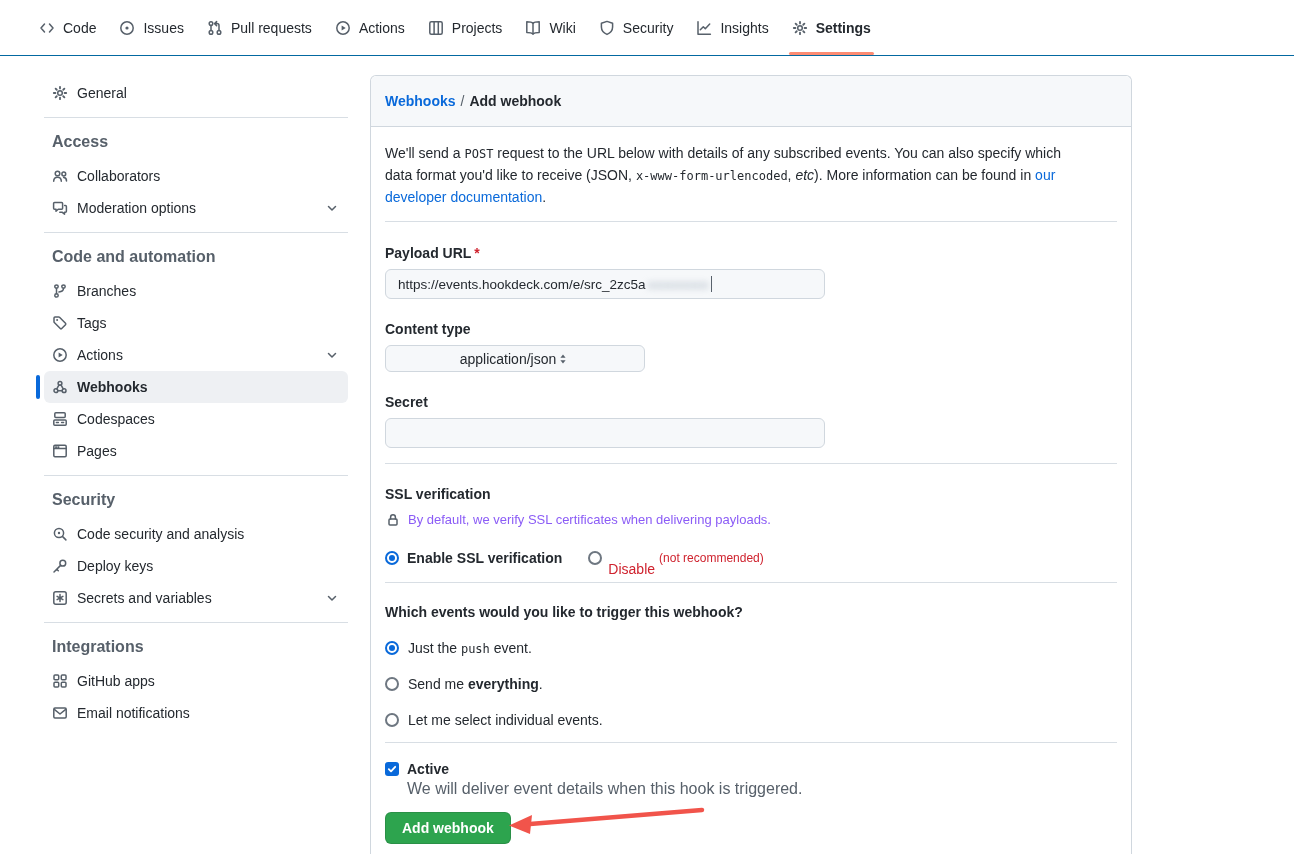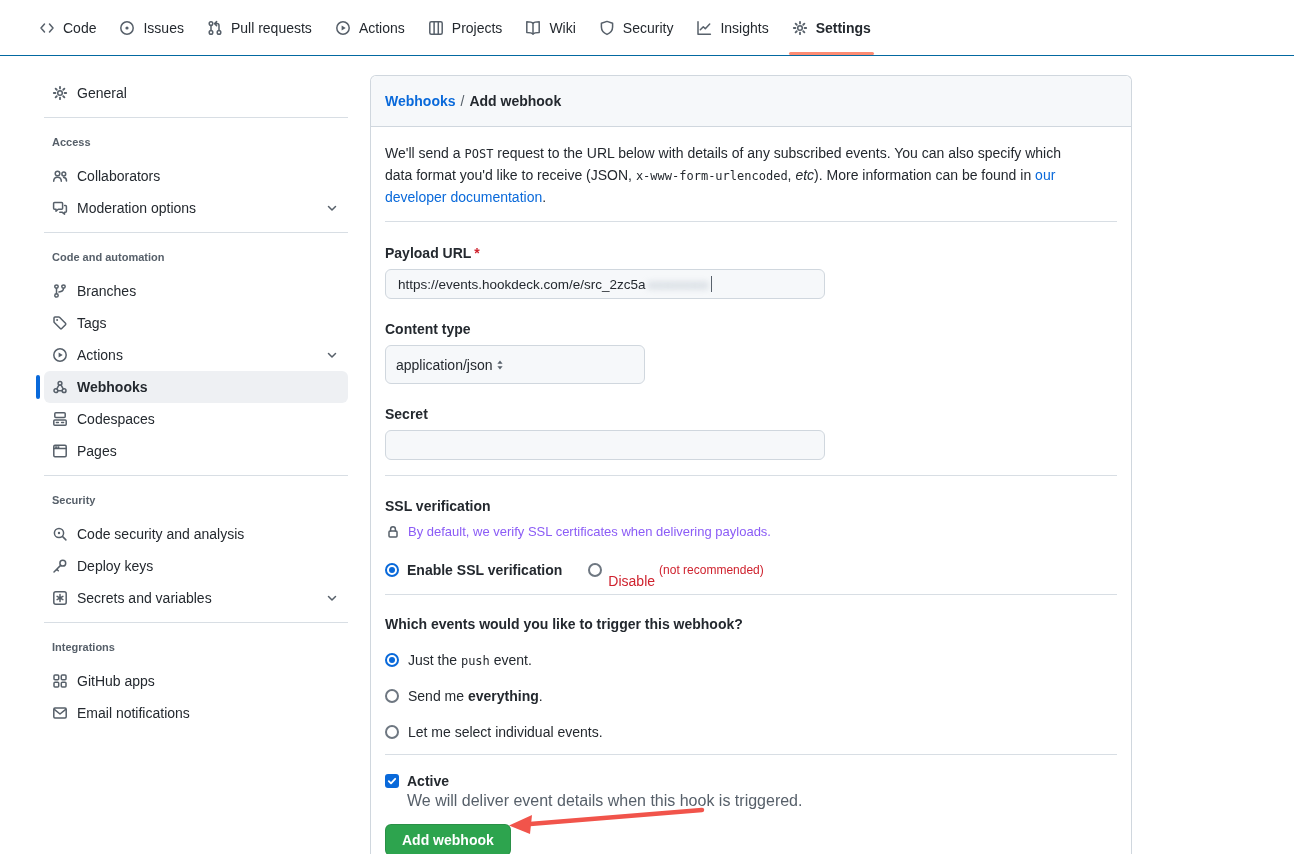--- a/index.html
+++ b/index.html
@@ -18,21 +18,21 @@
   .tab { display:flex; align-items:center; gap:8px; padding:0 9px; margin-right:5px; position:relative; cursor:pointer; color:#24292f; }
   .tab.active { font-weight:700; }
   .tab.active::after { content:""; position:absolute; left:6px; right:6px; bottom:0; height:3px; border-radius:3px; background:#fd8c73; }
 
   
   .sidebar { position:absolute; left:36px; top:77px; width:312px; }
   .side-item { position:relative; display:flex; align-items:center; gap:9px; height:32px; padding:0 8px; margin-left:8px; border-radius:6px; color:#24292f; cursor:pointer; }
   .side-item.active { background:#eef0f3; font-weight:700; }
   .side-item.active::before { content:""; position:absolute; left:-8px; top:4px; bottom:4px; width:4px; border-radius:3px; background:#0969da; }
   .side-item .chev { margin-left:auto; }
-  .side-title { margin:16px 8px 10px 16px; font-size:11px; font-weight:700; color:#57606a; line-height:16px; }
+  .side-title { margin:16px 8px 10px 16px; font-size:16px; font-weight:700; color:#57606a; line-height:16px; }
   .side-divider { border:none; border-top:1px solid #d8dee4; margin:8px 0 0 8px; }
 
   
   .main { position:absolute; left:370px; top:75px; width:762px; height:779px; background:#fff;
           border:1px solid #d0d7de; border-bottom:none; border-radius:6px 6px 0 0; }
   .main-header { background:#f6f8fa; border-bottom:1px solid #d0d7de; border-radius:6px 6px 0 0;
                  padding:17px 14px; font-weight:700; }
   .main-header a { color:#0969da; text-decoration:none; cursor:pointer; }
   .main-header .sep { color:#57606a; font-weight:400; padding:0 5px; }
   .main-body { padding:16px 14px; }
@@ -49,22 +49,22 @@
 
   .url-box, input.text-input {
     width:440px; height:30px; margin-top:6px; background:#f6f8fa;
     border:1px solid #d0d7de; border-radius:6px; padding:0 12px;
     font-size:13.5px; color:#24292f; font-family:"Liberation Sans", sans-serif;
   }
   .url-box { display:flex; align-items:center; cursor:text; }
   .url-redacted { filter:blur(3px); color:#a7b3bf; margin-left:2px; }
   .caret { width:1px; height:16px; background:#57606a; margin-left:3px; }
 
-  .select-box { width:260px; height:39px; margin-top:6px; background:#f6f8fa; border:1px solid #d0d7de;
-    border-radius:6px; display:flex; align-items:center; justify-content:flex-start; padding:0 10px; cursor:pointer; }
+  .select-box { width:260px; height:27px; margin-top:6px; background:#f6f8fa; border:1px solid #d0d7de;
+    border-radius:6px; display:flex; align-items:center; justify-content:center; padding:0 10px; cursor:pointer; }
 
   .h-sec { font-weight:700; line-height:20px; margin:20px 0 0; }
   .note-row { display:flex; align-items:flex-start; gap:7px; margin:8px 0 0; color:#8b5cf6; font-size:13px; }
 
   .radio-row { display:flex; align-items:center; gap:26px; margin:20px 0 0; height:20px; }
   .r-opt { display:flex; align-items:center; gap:8px; }
   .radio { width:14px; height:14px; border-radius:50%; border:2px solid #6e7781; background:#fff; position:relative; flex:none; cursor:pointer; }
   .radio.checked { border-color:#0969da; }
   .radio.checked::after { content:""; position:absolute; inset:2px; border-radius:50%; background:#0969da; }
   .r-bold { font-weight:700; }

